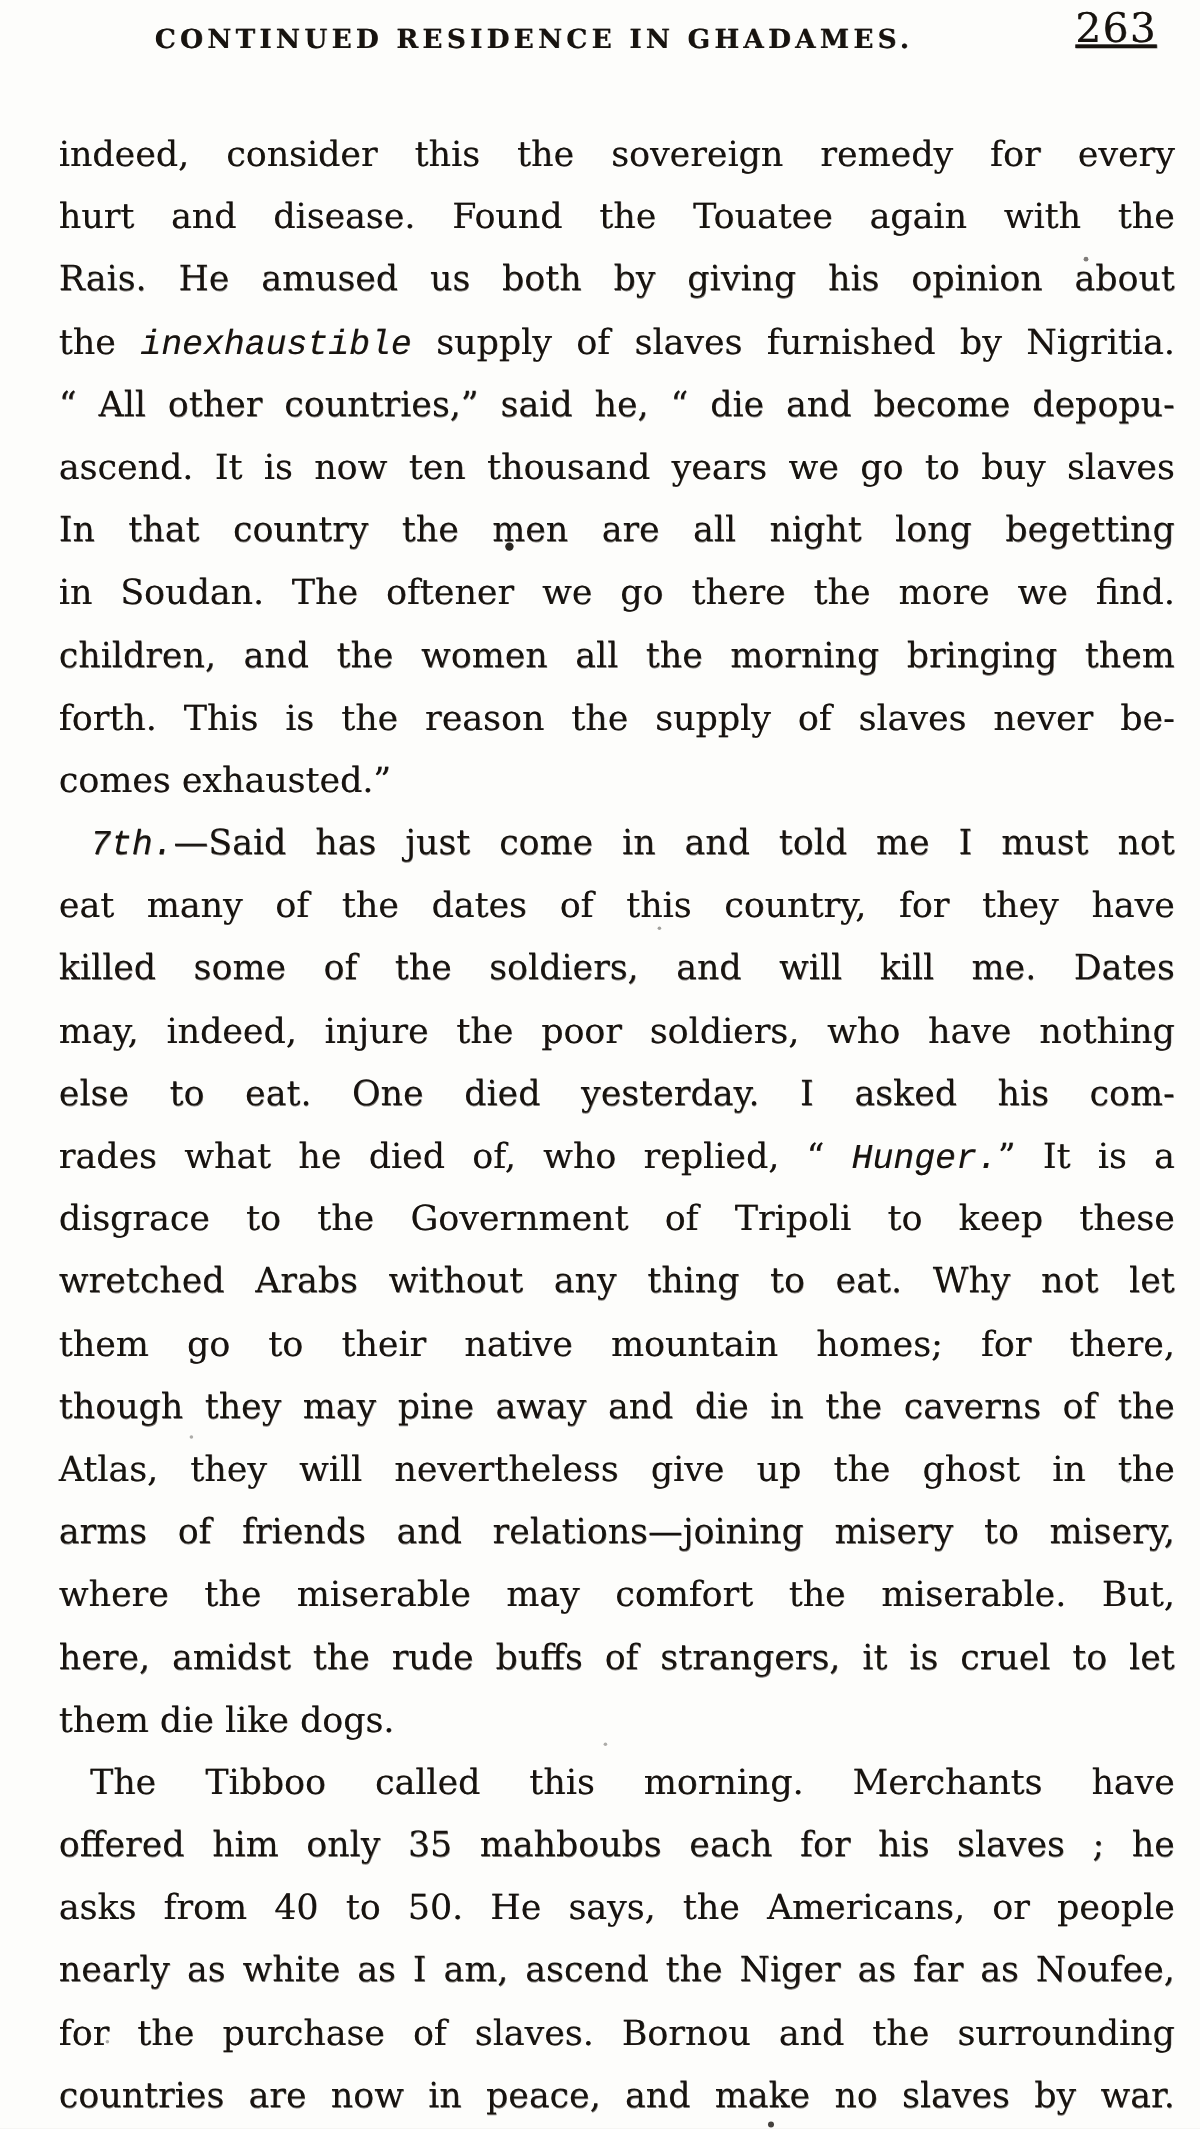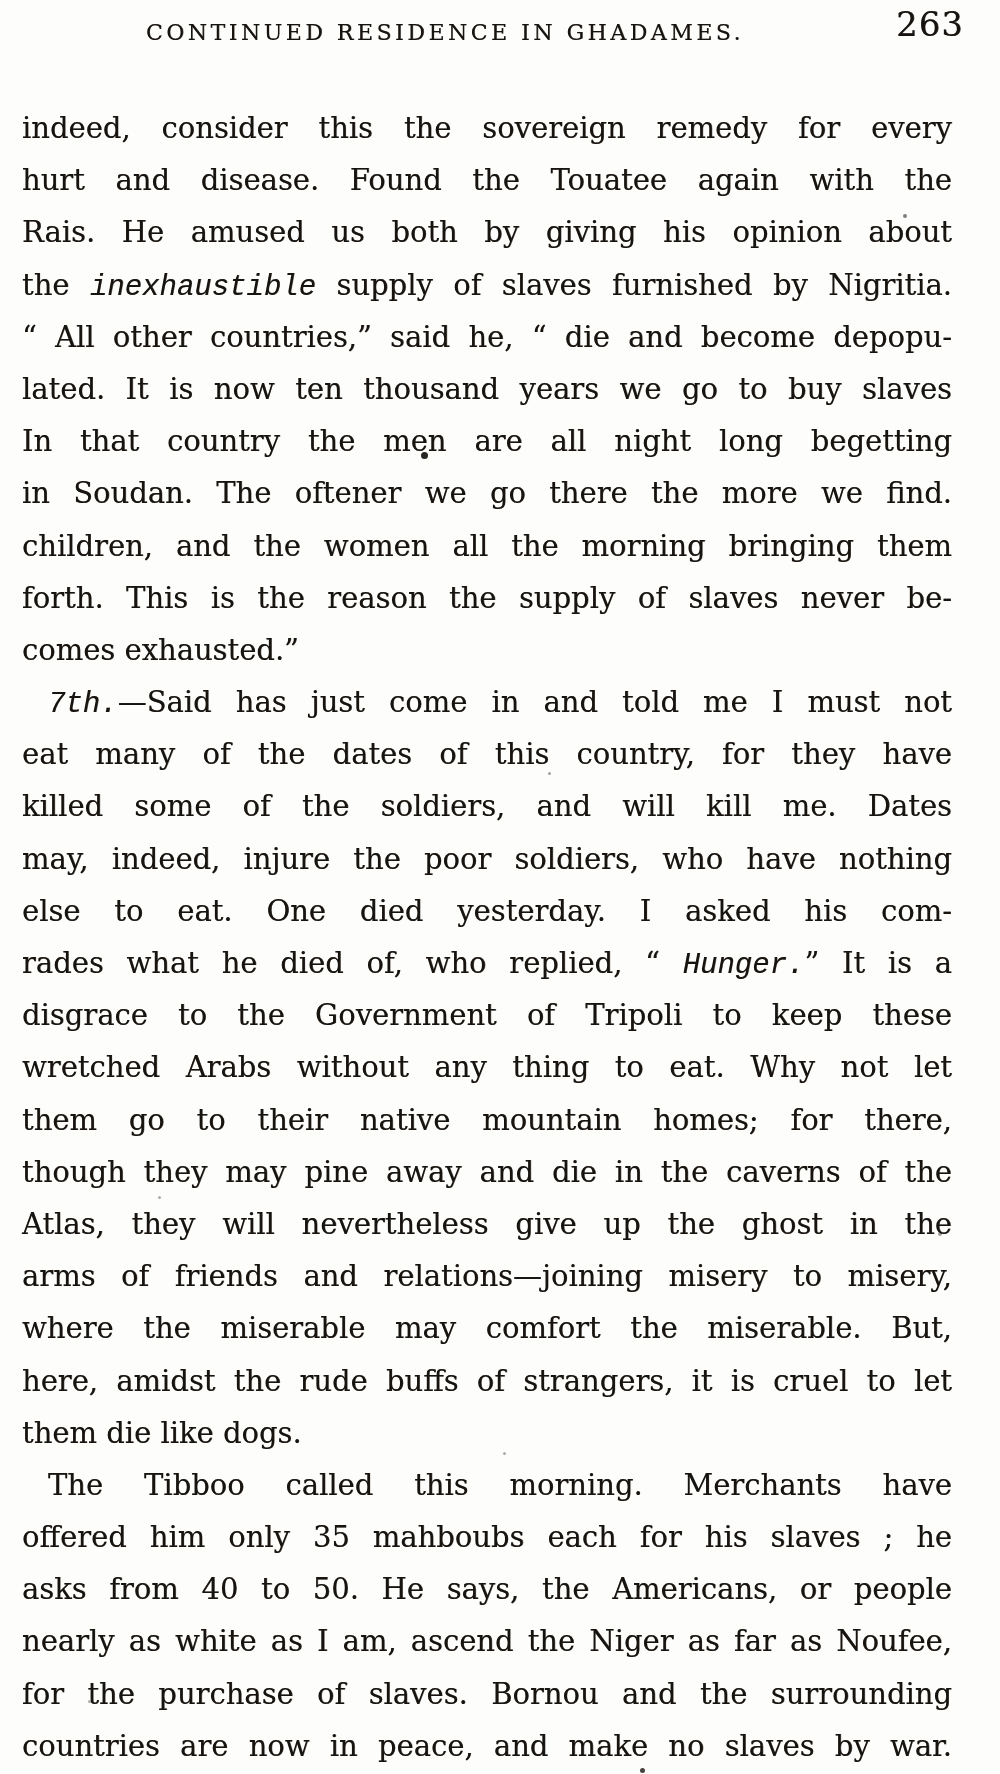--- a/index.html
+++ b/index.html
@@ -13,36 +13,37 @@
     font-family: "DejaVu Serif", "Liberation Serif", serif;
     overflow: hidden;
   }
   .running-head {
     position: absolute;
     top: 20px;
     left: 0;
     width: 890px;
     text-align: center;
     font-size: 22px;
-    font-weight: normal;
+    font-weight: bold;
     letter-spacing: 3.5px;
     white-space: nowrap;
     text-shadow: 0.4px 0.4px 0 rgba(23,19,15,0.6);
   }
   .page-number {
     position: absolute;
     top: 4px;
     right: 36px;
     font-size: 34px;
     letter-spacing: 1px;
     text-shadow: 0.4px 0.4px 0 rgba(23,19,15,0.6);
+    text-decoration: underline;
   }
   .body-text {
     position: absolute;
-    left: 22px;
+    left: 49px;
     top: 102px;
     width: 930px;
   }
   .line {
     height: 52.2px;
     line-height: 52.2px;
     font-size: 29px;
     text-align: justify;
     text-align-last: left;
     text-shadow: 0.35px 0.35px 0 rgba(23,19,15,0.55);
@@ -64,21 +65,21 @@
   <div class="running-head">
     <span>CONTINUED RESIDENCE IN GHADAMES.</span>
   </div>
   <div class="page-number">263</div>
   <div class="body-text">
       <div class="line j"><span class="seg">indeed, consider this the sovereign remedy for every</span></div>
       <div class="line j"><span class="seg">hurt and disease.  Found the Touatee again with the</span></div>
       <div class="line j"><span class="seg">Rais.  He amused us both by giving his opinion about</span></div>
       <div class="line j"><span class="seg">the </span><span class="seg it">inexhaustible</span><span class="seg"> supply of slaves furnished by Nigritia.</span></div>
       <div class="line j"><span class="seg">“ All other countries,” said he, “ die and become depopu-</span></div>
-      <div class="line j"><span class="seg">lated.  It is now ten thousand years we go to buy slaves</span></div>
+      <div class="line j"><span class="seg">ascend.  It is now ten thousand years we go to buy slaves</span></div>
       <div class="line j"><span class="seg">In that country the men are all night long begetting</span></div>
       <div class="line j"><span class="seg">in Soudan.  The oftener we go there the more we find.</span></div>
       <div class="line j"><span class="seg">children, and the women all the morning bringing them</span></div>
       <div class="line j"><span class="seg">forth.  This is the reason the supply of slaves never be-</span></div>
       <div class="line"><span class="seg">comes exhausted.”</span></div>
       <div class="line j ind"><span class="seg it">7th.</span><span class="seg">—Said has just come in and told me I must not</span></div>
       <div class="line j"><span class="seg">eat many of the dates of this country, for they have</span></div>
       <div class="line j"><span class="seg">killed some of the soldiers, and will kill me.  Dates</span></div>
       <div class="line j"><span class="seg">may, indeed, injure the poor soldiers, who have nothing</span></div>
       <div class="line j"><span class="seg">else to eat.  One died yesterday.  I asked his com-</span></div>

